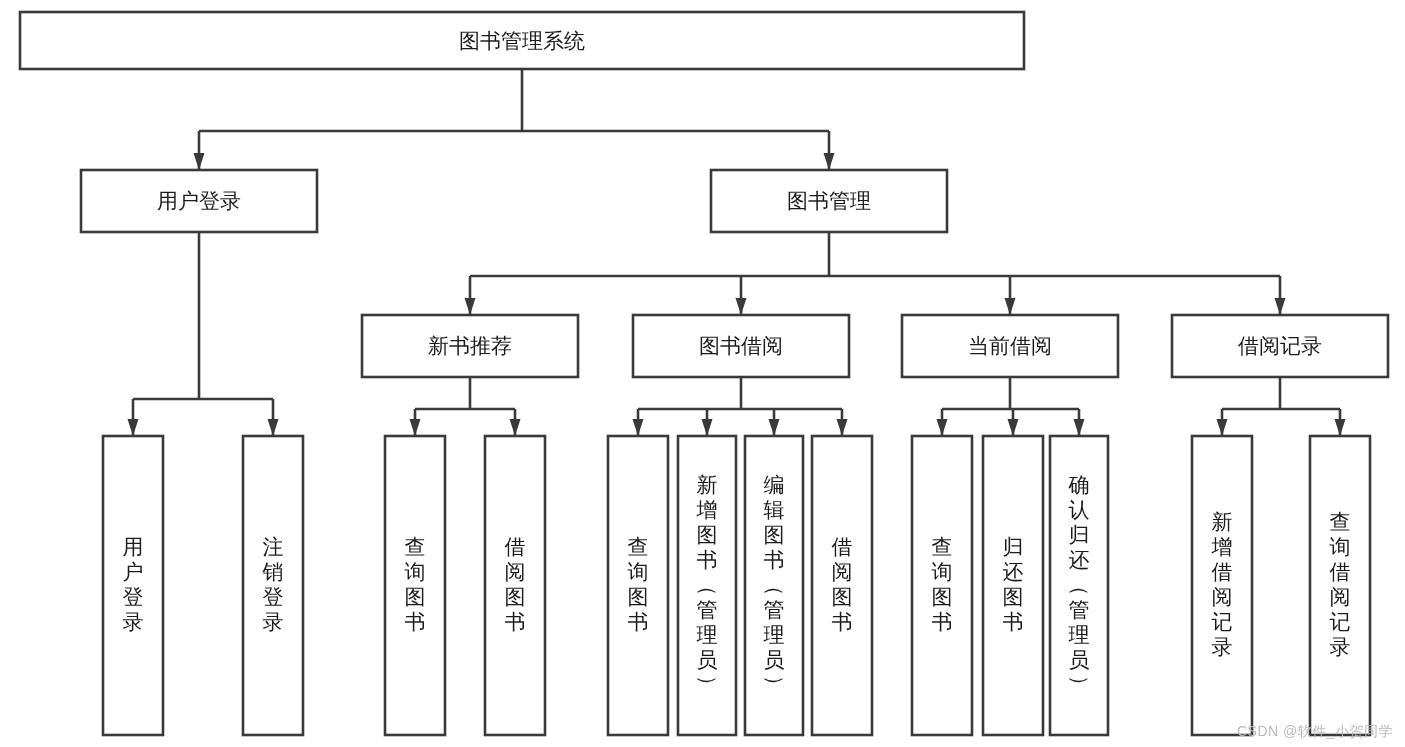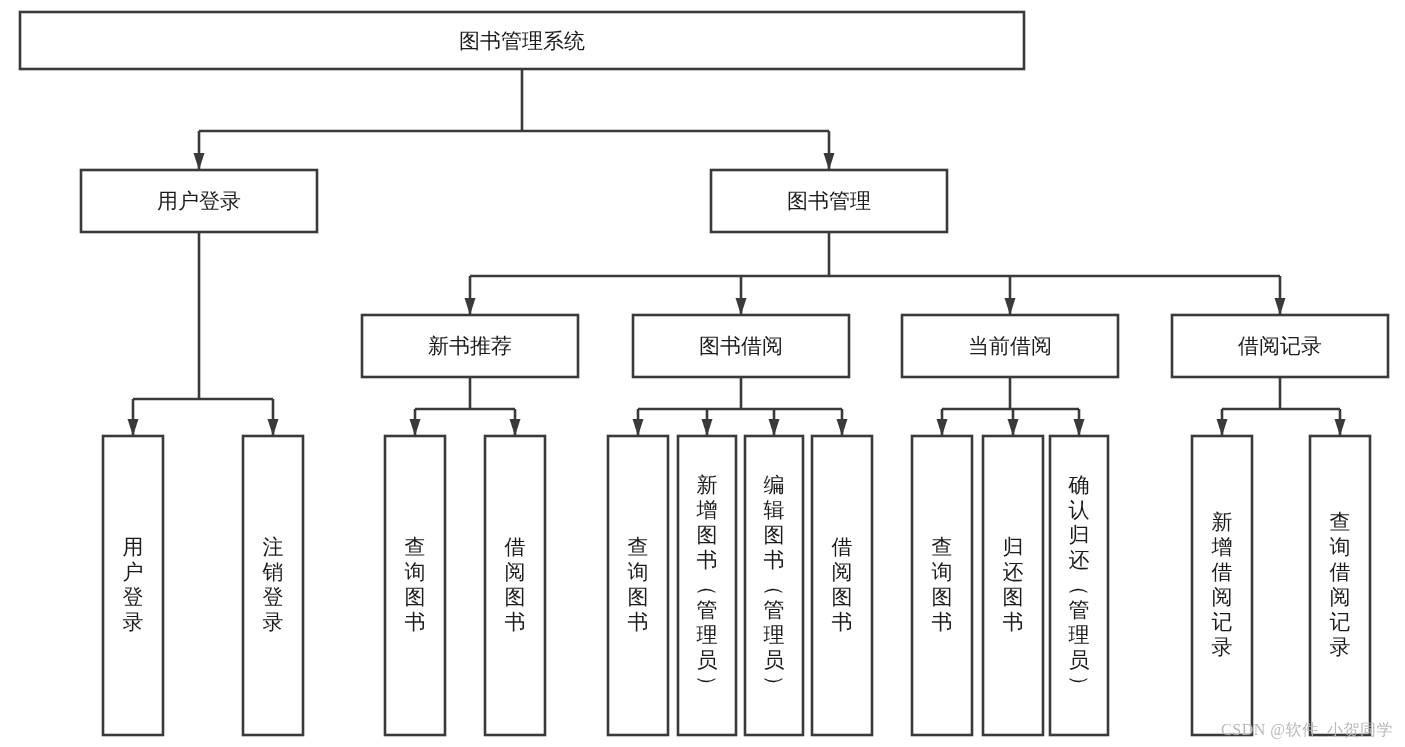--- a/index.html
+++ b/index.html
@@ -54,22 +54,22 @@
     fill: #1b1b1b;
     font-family: "DejaVu Sans", "Liberation Sans", sans-serif;
     font-size: 21px;
     text-anchor: middle;
     dominant-baseline: middle;
   }
   .watermark {
     position: absolute;
     right: 12px;
     bottom: 6px;
-    font-family: Liberation Serif, serif;
-    font-size: 16px;
+    font-family: Liberation Sans, sans-serif;
+    font-size: 14px;
     color: #b9b9b9;
     white-space: nowrap;
     user-select: none;
     letter-spacing: 0.5px;
   }
 </style>
 </head>
 <body>
 
 <div id="diagram-root">

